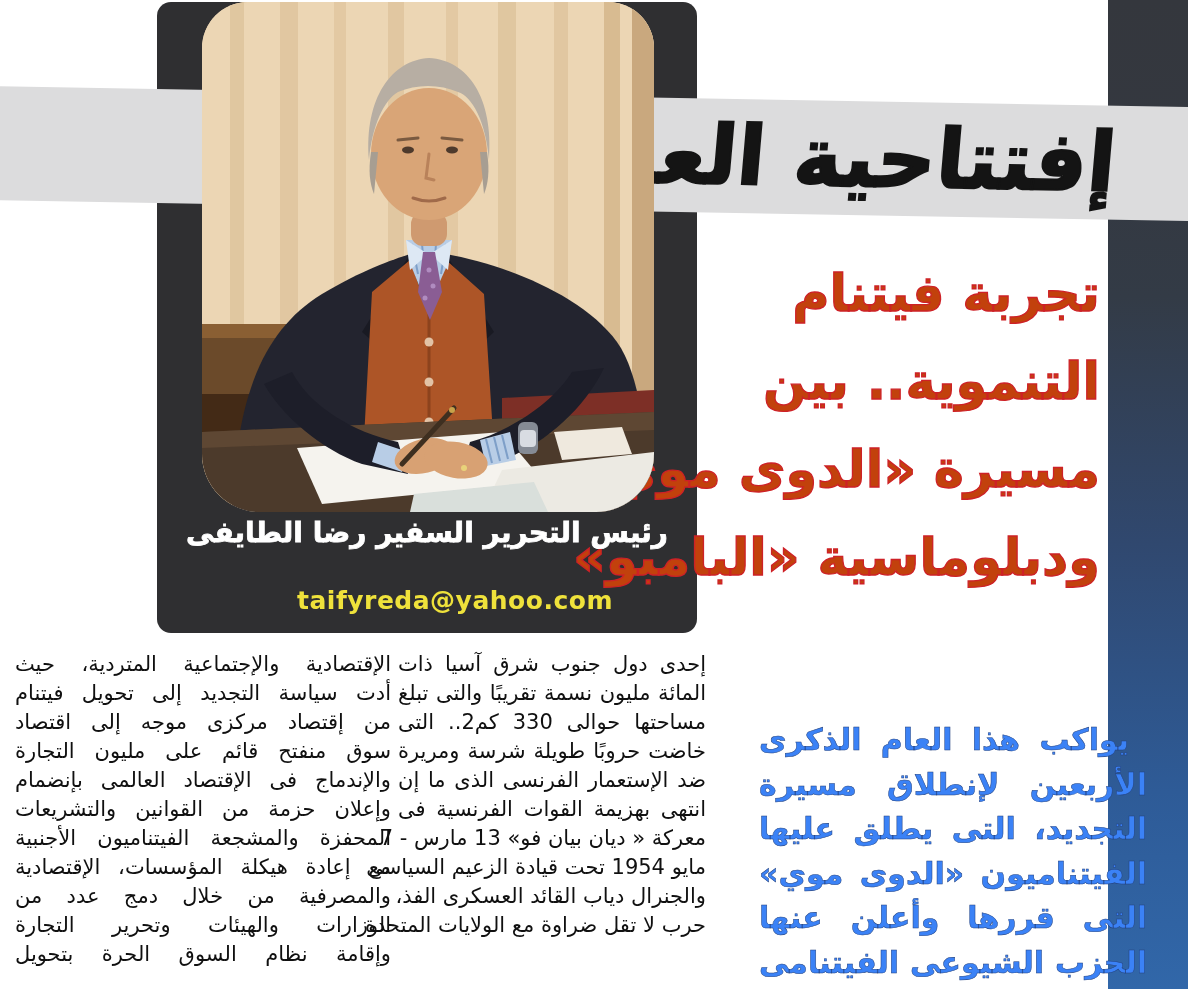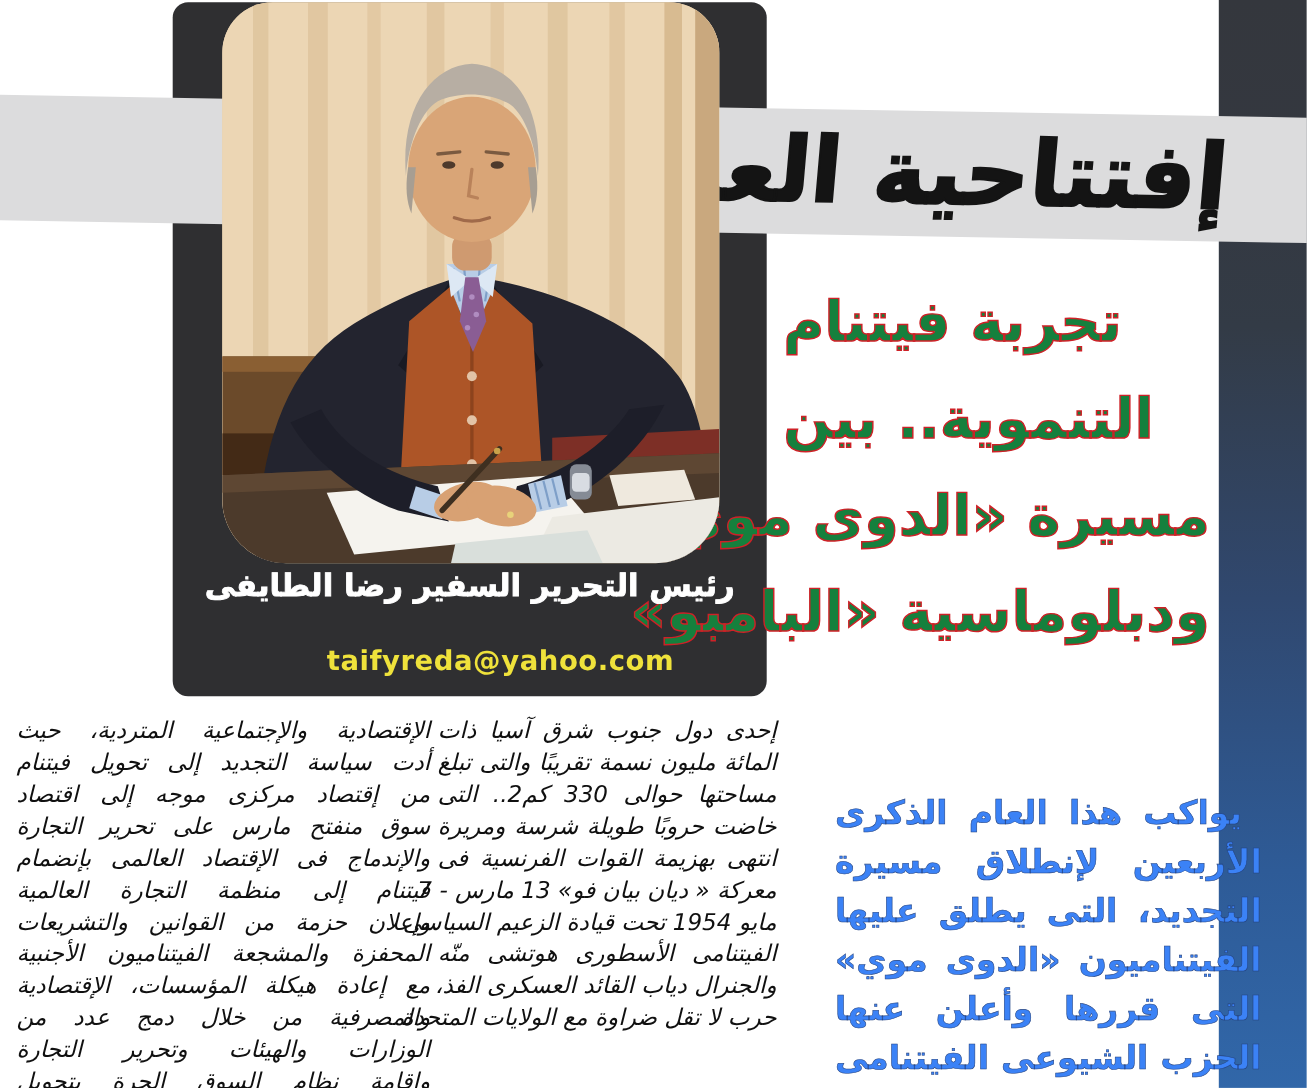--- a/index.html
+++ b/index.html
@@ -52,21 +52,21 @@
   }
   .editor-email{
     position:absolute;left:157px;top:586px;width:596px;z-index:4;
     text-align:center;color:#efe23b;font-size:25px;font-weight:bold;
     letter-spacing:0.5px;
   }
 
   
   .headline{
     position:absolute;left:712px;top:250px;width:388px;z-index:1;
-    direction:rtl;text-align:left;color:#15803d;
+    direction:rtl;text-align:right;color:#c2410c;
   }
   .headline .h-line{
     font-size:51px;line-height:88px;font-weight:bold;
     -webkit-text-stroke:1.3px #ce2127;white-space:nowrap;
   }
 
   
   .lead{
     position:absolute;left:731px;top:718px;width:388px;z-index:1;
     direction:rtl;color:#3b82f6;margin-left:28px;
@@ -79,21 +79,20 @@
   .lead .l-line.indent{padding-right:18px;}
 
   
   .body-col{
     position:absolute;top:650px;z-index:1;direction:rtl;color:#101010;
   }
   .body-col .b-line{
     font-size:21px;line-height:29px;
     text-align:justify;text-align-last:justify;
     white-space:nowrap;
-    font-style:italic;
   }
   .col-middle{left:398px;width:308px;}
   .col-left{left:15px;width:376px;}
 </style>
 </head>
 <body>
 
 <div class="page">
 
   <div class="accent-bar"></div>
@@ -211,35 +210,34 @@
     <div class="l-line">الفيتناميون «الدوى موي»</div>
     <div class="l-line">التى قررها وأعلن عنها</div>
     <div class="l-line">الحزب الشيوعى الفيتنامى</div>
   </div>
 
   <div class="body-col col-middle">
     <div class="b-line">إحدى دول جنوب شرق آسيا ذات</div>
     <div class="b-line">المائة مليون نسمة تقريبًا والتى تبلغ</div>
     <div class="b-line">مساحتها حوالى 330 كم2.. التى</div>
     <div class="b-line">خاضت حروبًا طويلة شرسة ومريرة</div>
+    <div class="b-line">ضد الإستعمار الفرنسى الذى ما إن</div>
     <div class="b-line">انتهى بهزيمة القوات الفرنسية فى</div>
     <div class="b-line">معركة « ديان بيان فو» 13 مارس - 7</div>
     <div class="b-line">مايو 1954 تحت قيادة الزعيم السياسى</div>
-    <div class="b-line">الفيتنامى الأسطورى هوتشى منّه</div>
     <div class="b-line">والجنرال دياب القائد العسكرى الفذ،</div>
     <div class="b-line">حرب لا تقل ضراوة مع الولايات المتحدة</div>
   </div>
 
   <div class="body-col col-left">
     <div class="b-line">الإقتصادية والإجتماعية المتردية، حيث</div>
     <div class="b-line">أدت سياسة التجديد إلى تحويل فيتنام</div>
     <div class="b-line">من إقتصاد مركزى موجه إلى اقتصاد</div>
-    <div class="b-line">سوق منفتح مارس على تحرير التجارة</div>
+    <div class="b-line">سوق منفتح قائم على مليون التجارة</div>
     <div class="b-line">والإندماج فى الإقتصاد العالمى بإنضمام</div>
-    <div class="b-line">فيتنام إلى منظمة التجارة العالمية</div>
     <div class="b-line">وإعلان حزمة من القوانين والتشريعات</div>
     <div class="b-line">المحفزة والمشجعة الفيتناميون الأجنبية</div>
     <div class="b-line">مع إعادة هيكلة المؤسسات، الإقتصادية</div>
     <div class="b-line">والمصرفية من خلال دمج عدد من</div>
     <div class="b-line">الوزارات والهيئات وتحرير التجارة</div>
     <div class="b-line">وإقامة نظام السوق الحرة بتحويل</div>
   </div>
 
 </div>
 

